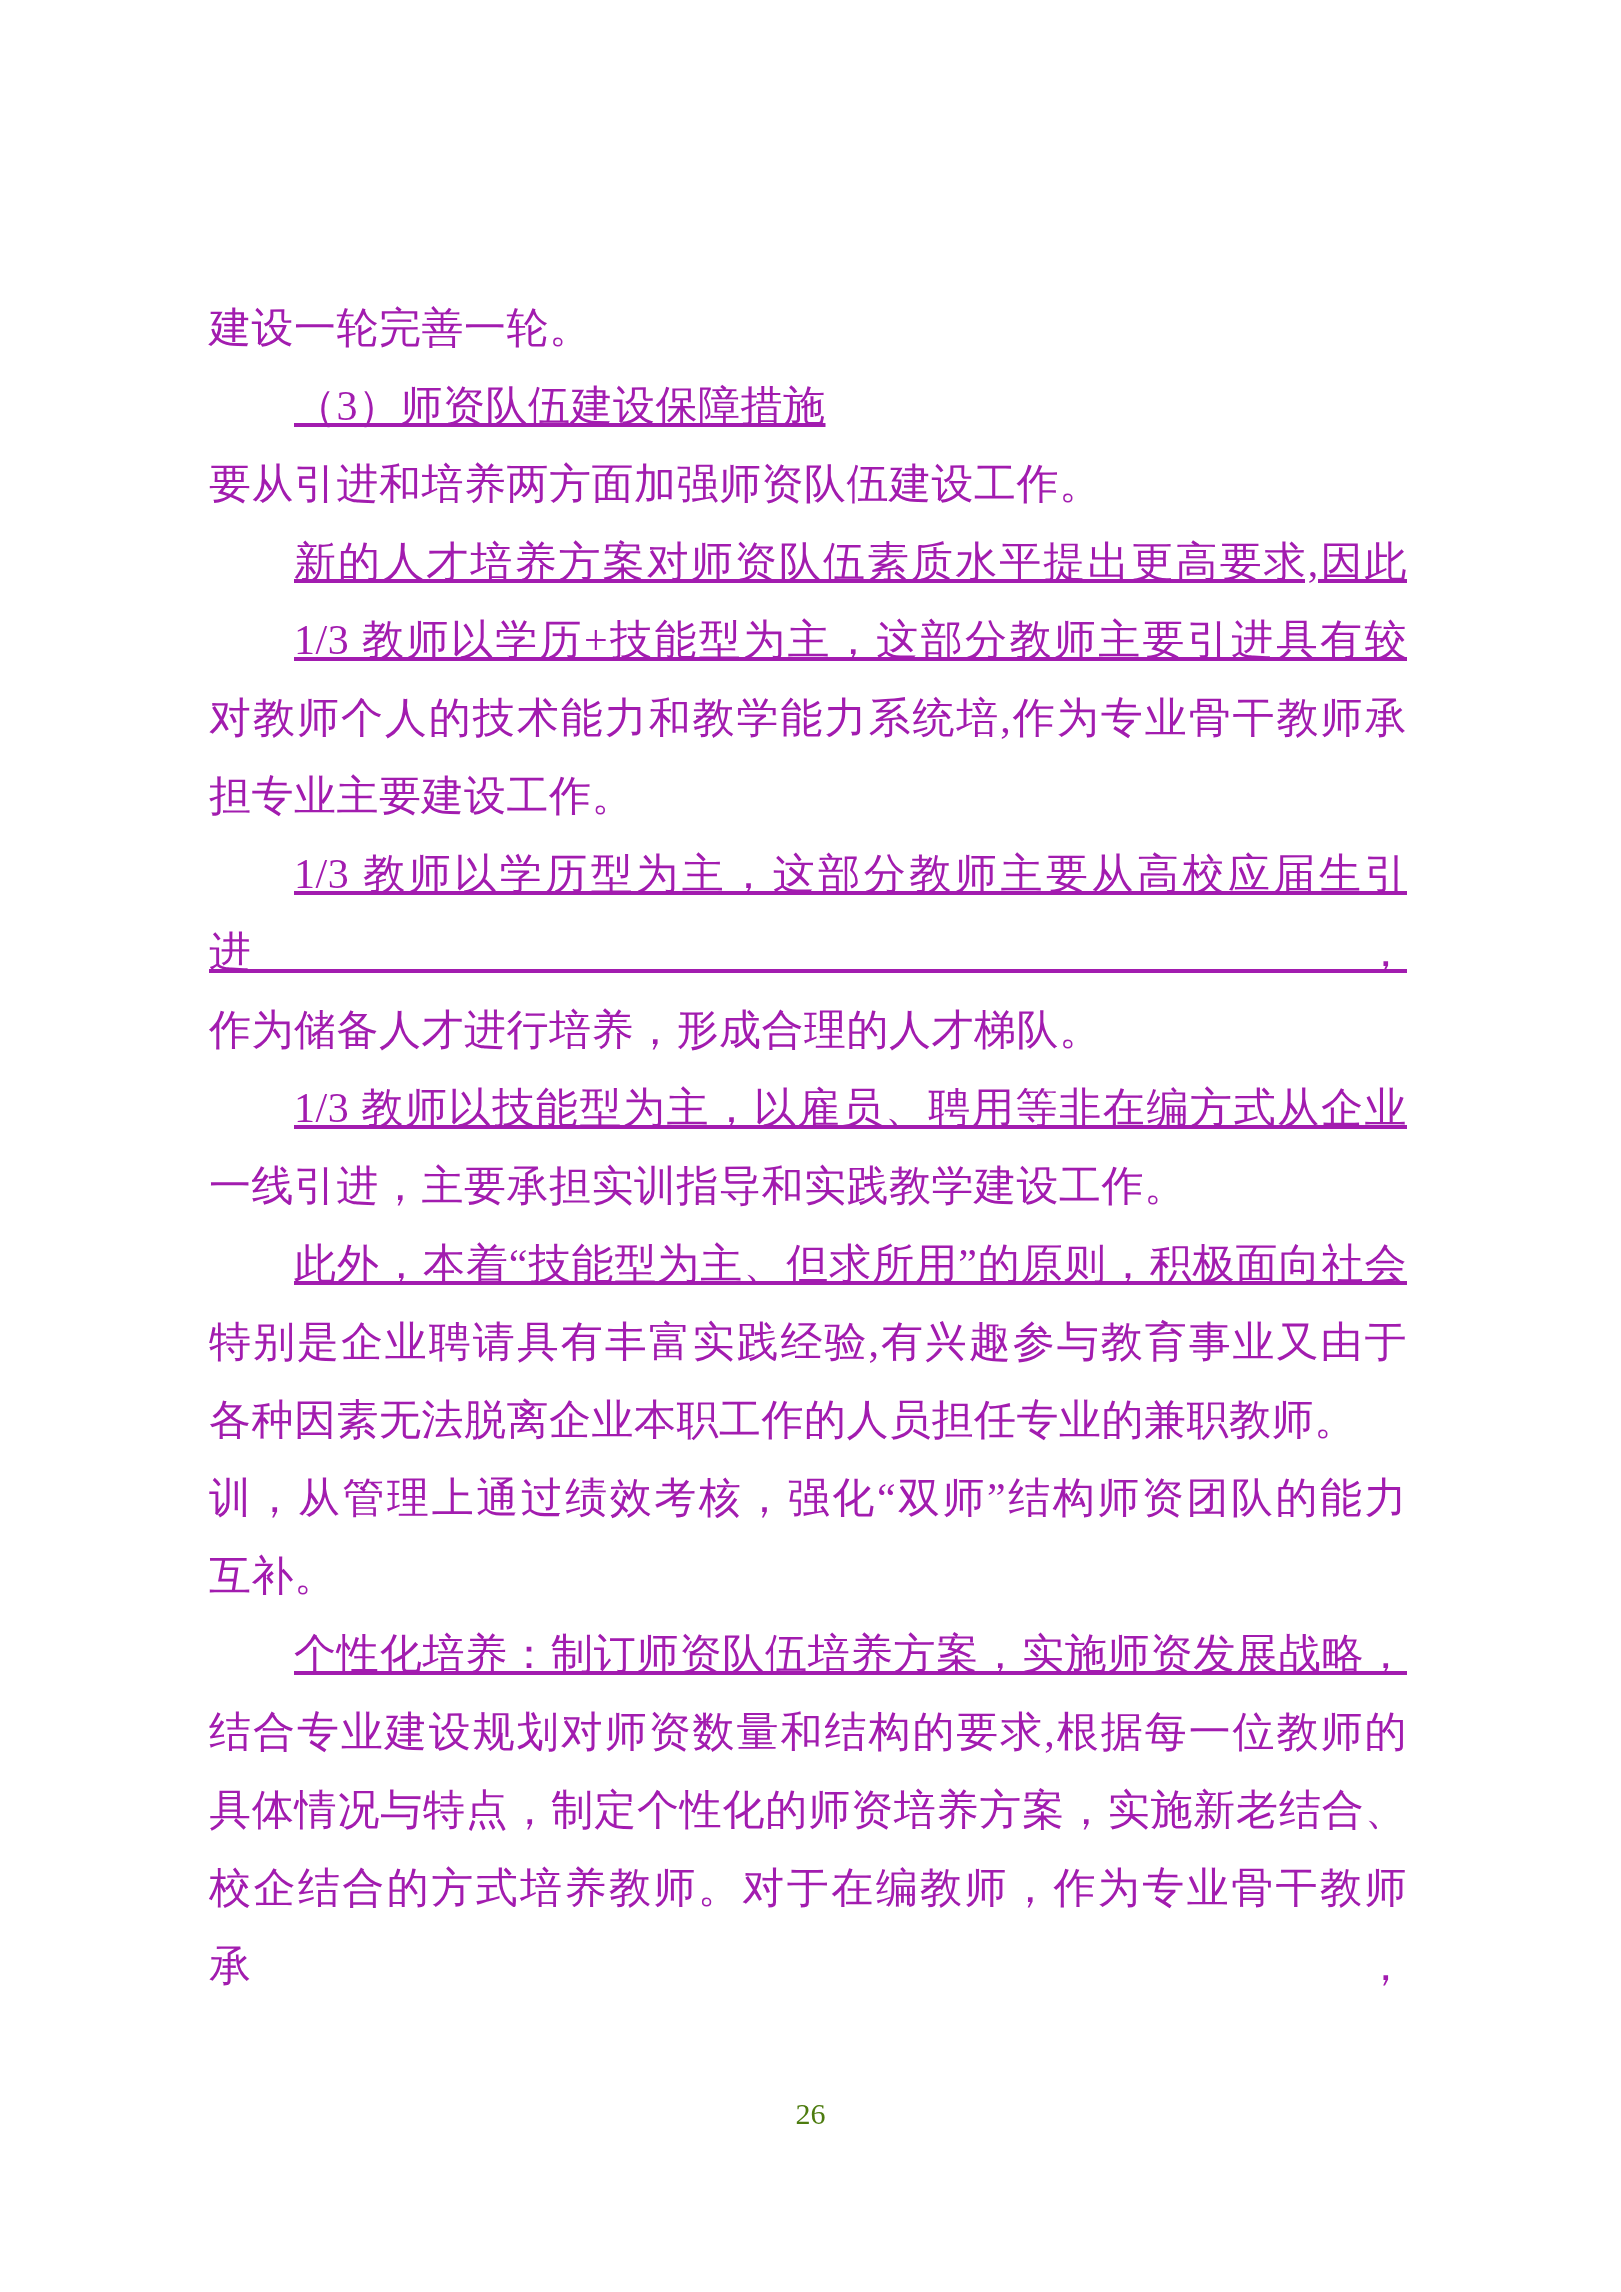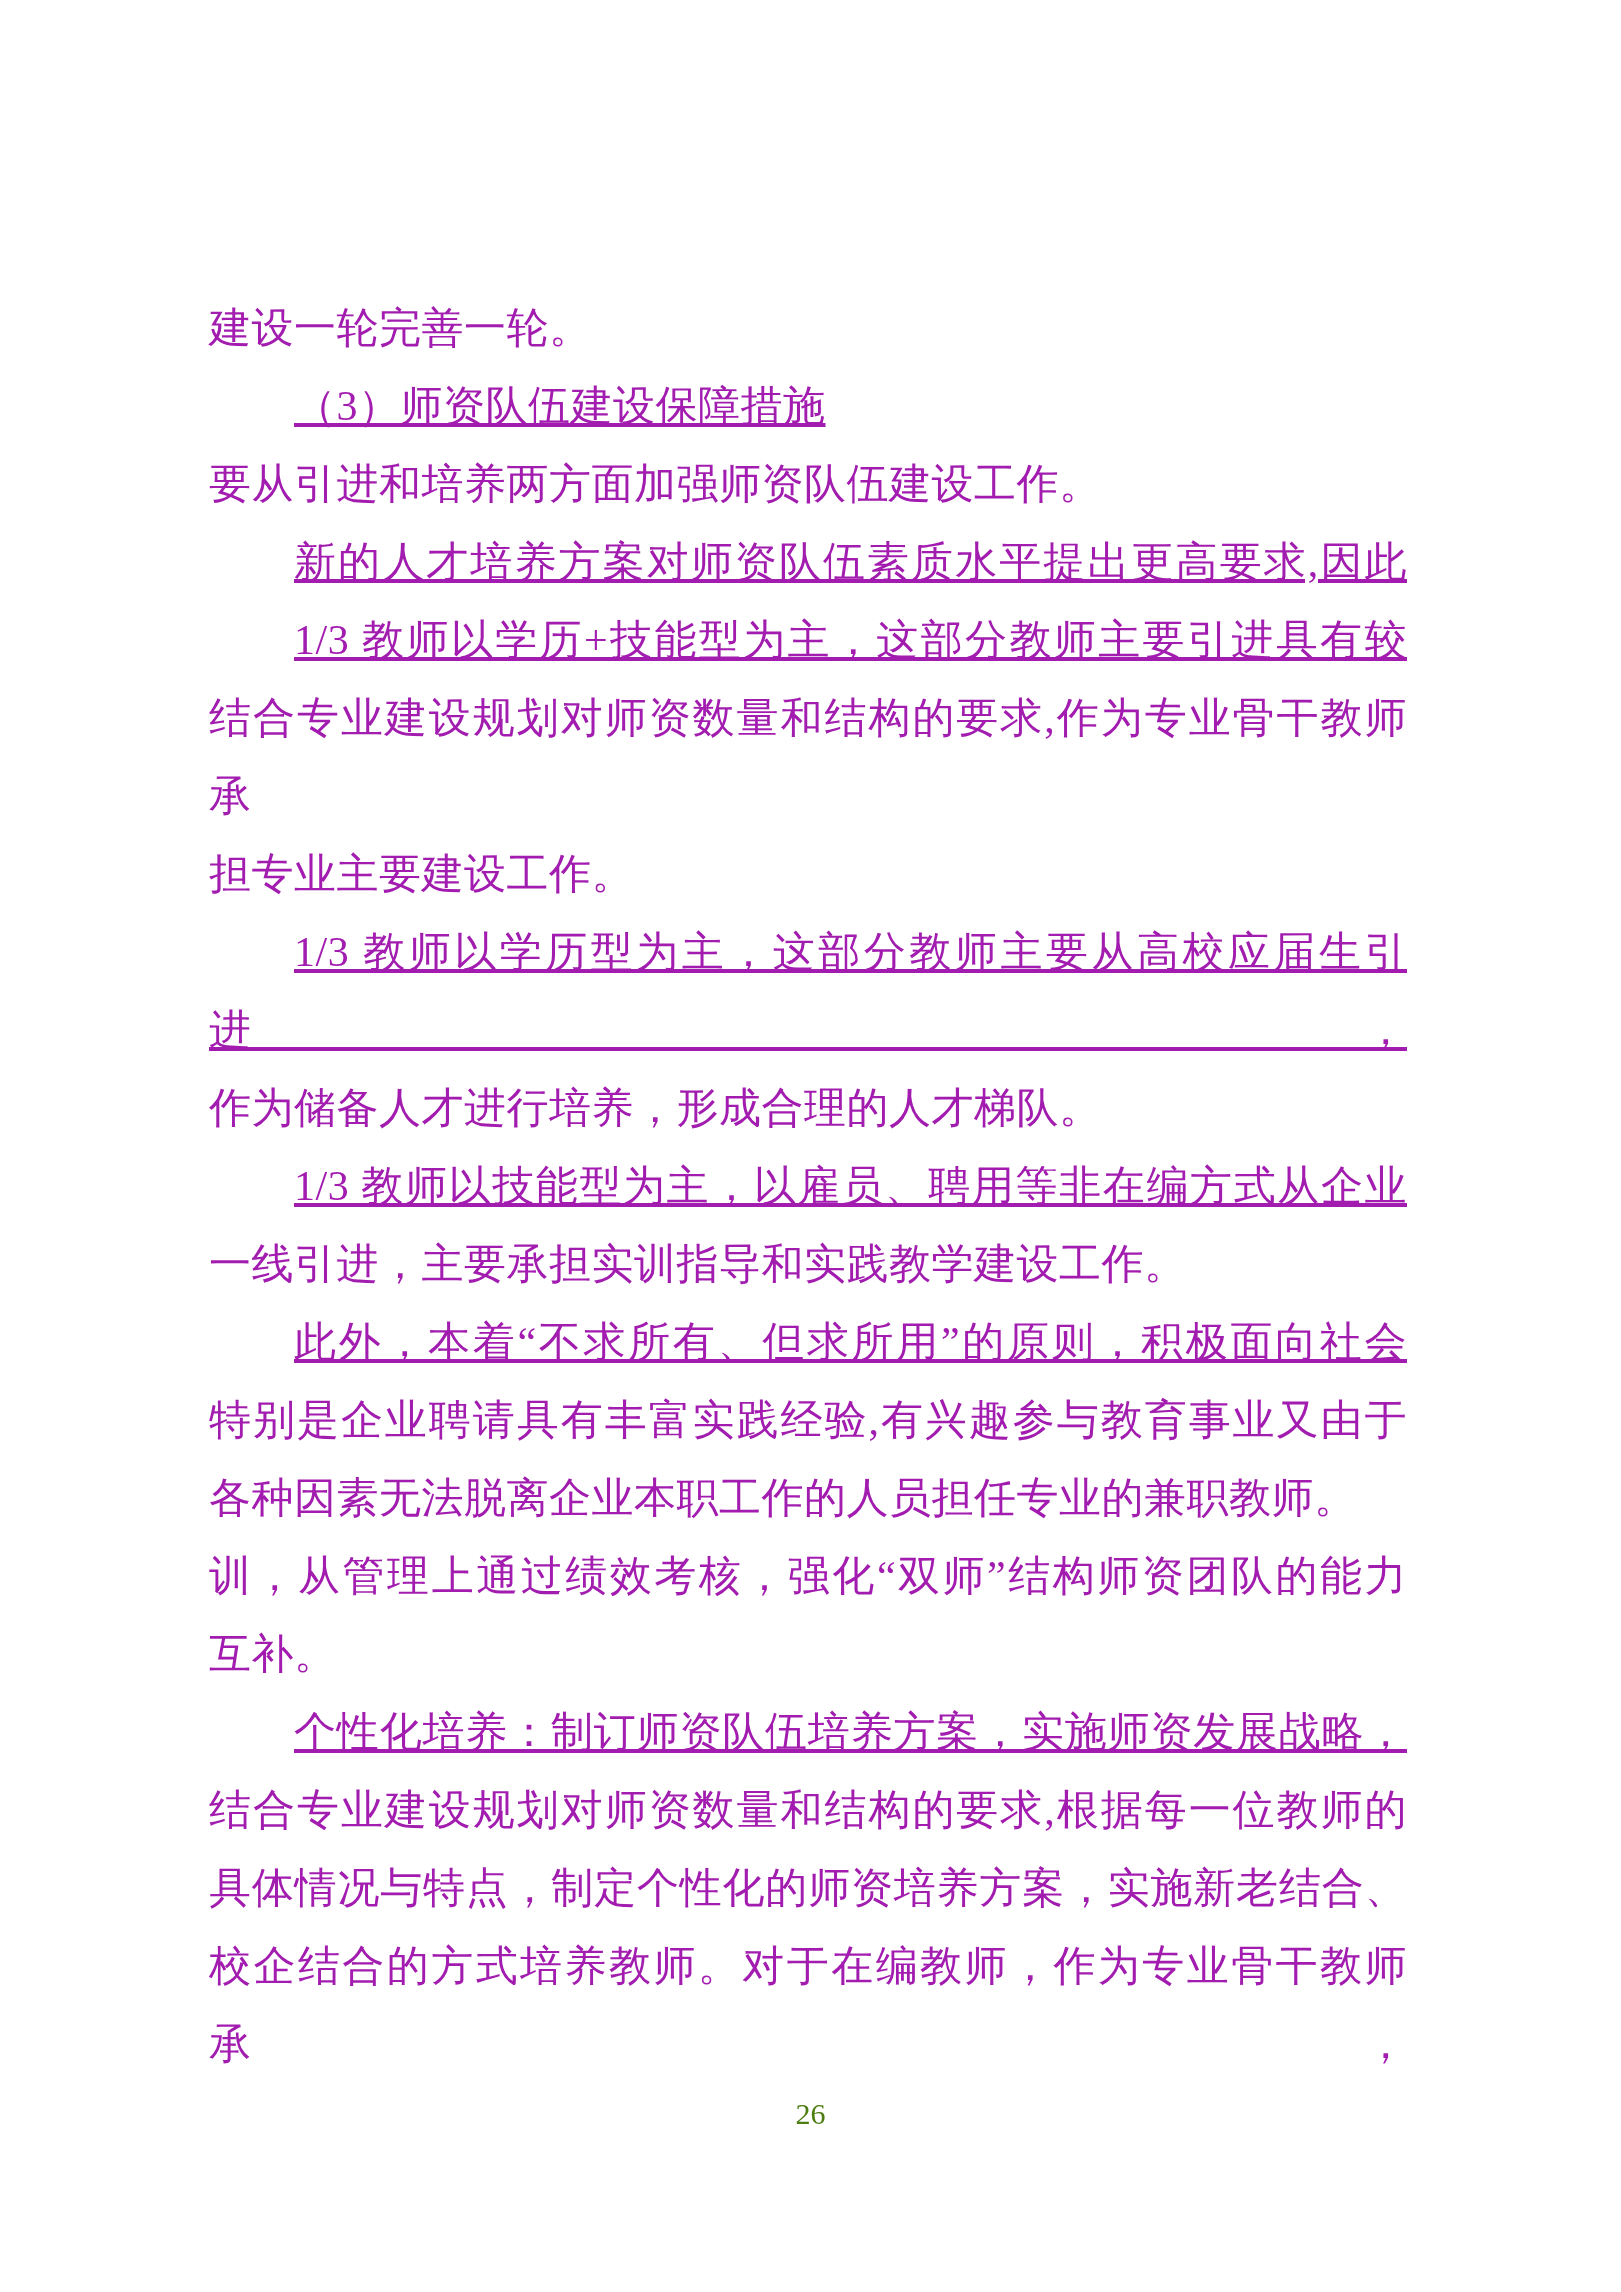--- a/index.html
+++ b/index.html
@@ -54,27 +54,27 @@
 </head>
 <body>
 
 <div class="page">
   <div class="text-block">
       <div class="line">建设一轮完善一轮。</div>
       <div class="line indent">（3）师资队伍建设保障措施</div>
       <div class="line">要从引进和培养两方面加强师资队伍建设工作。</div>
       <div class="line indent full">新的人才培养方案对师资队伍素质水平提出更高要求,因此</div>
       <div class="line indent full">1/3 教师以学历+技能型为主，这部分教师主要引进具有较</div>
-      <div class="line full">结合专业建设规划对师资数量和结构的要求,作为专业骨干教师承</div>
+      <div class="line full">对教师个人的技术能力和教学能力系统培,作为专业骨干教师承</div>
       <div class="line">担专业主要建设工作。</div>
       <div class="line indent full">1/3 教师以学历型为主，这部分教师主要从高校应届生引进，</div>
       <div class="line">作为储备人才进行培养，形成合理的人才梯队。</div>
       <div class="line indent full">1/3 教师以技能型为主，以雇员、聘用等非在编方式从企业</div>
       <div class="line">一线引进，主要承担实训指导和实践教学建设工作。</div>
-      <div class="line indent full">此外，本着“不求所有、但求所用”的原则，积极面向社会</div>
+      <div class="line indent full">此外，本着“技能型为主、但求所用”的原则，积极面向社会</div>
       <div class="line full">特别是企业聘请具有丰富实践经验,有兴趣参与教育事业又由于</div>
       <div class="line">各种因素无法脱离企业本职工作的人员担任专业的兼职教师。</div>
       <div class="line full">训，从管理上通过绩效考核，强化“双师”结构师资团队的能力</div>
       <div class="line">互补。</div>
       <div class="line indent full">个性化培养：制订师资队伍培养方案，实施师资发展战略，</div>
       <div class="line full">结合专业建设规划对师资数量和结构的要求,根据每一位教师的</div>
       <div class="line full">具体情况与特点，制定个性化的师资培养方案，实施新老结合、</div>
       <div class="line full">校企结合的方式培养教师。对于在编教师，作为专业骨干教师承，</div>
     </div>
   <div class="page-number">26</div>

